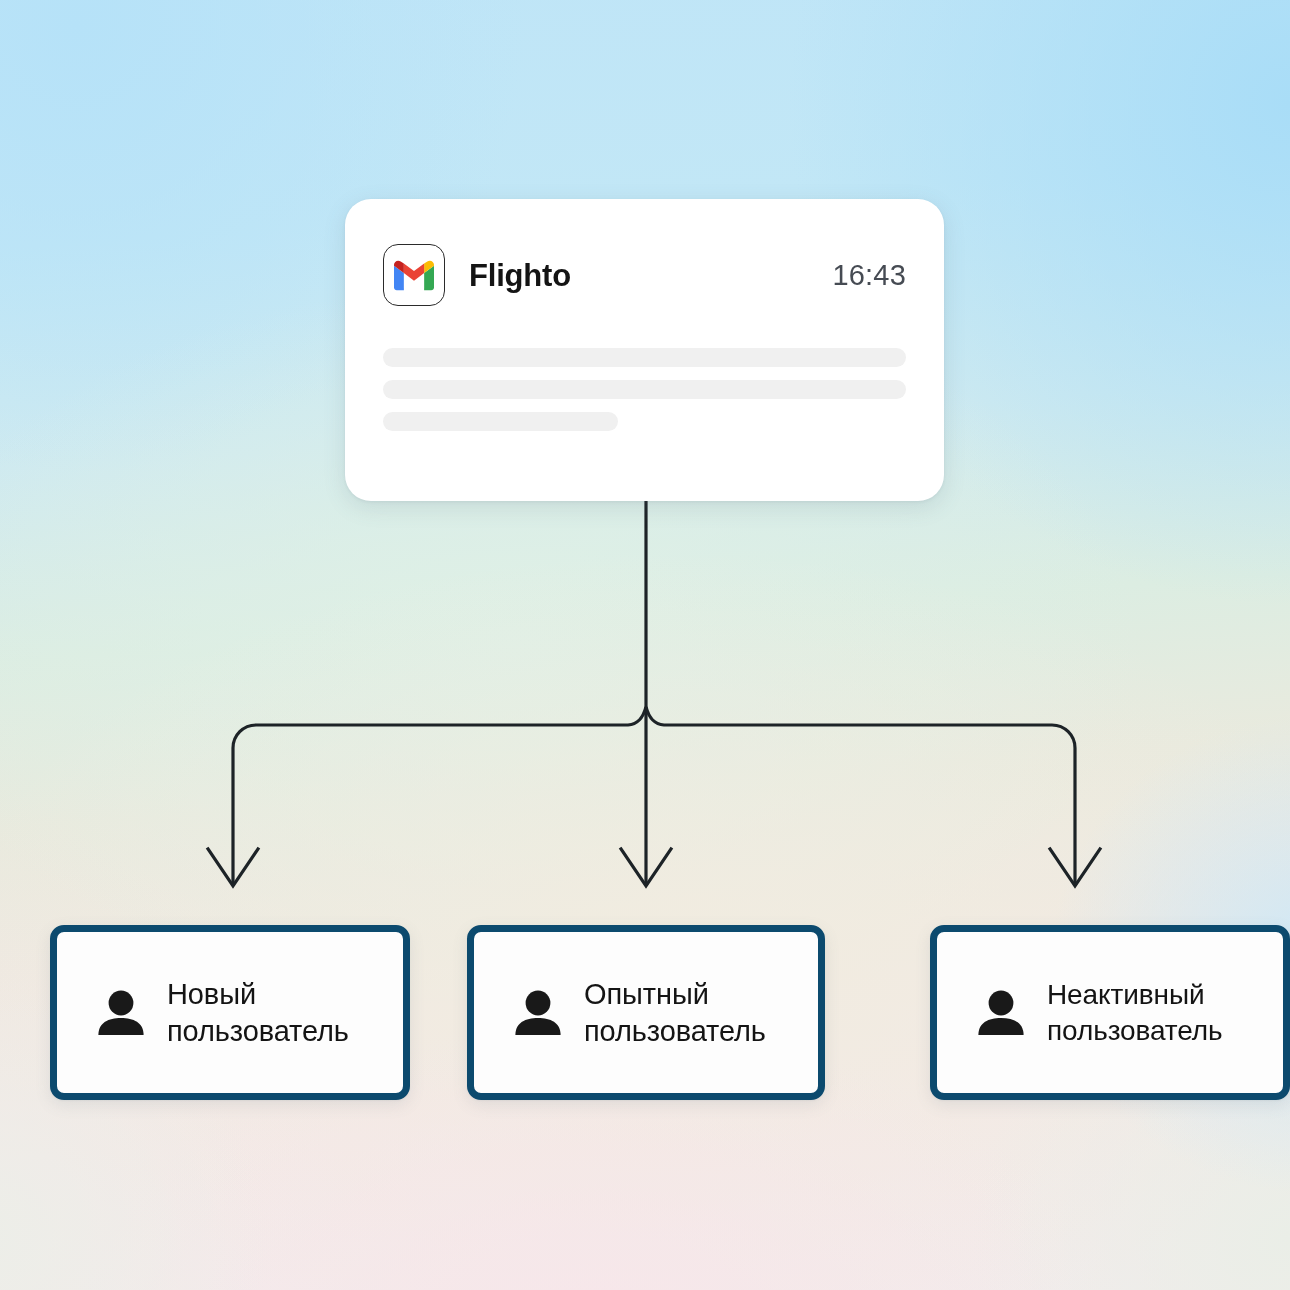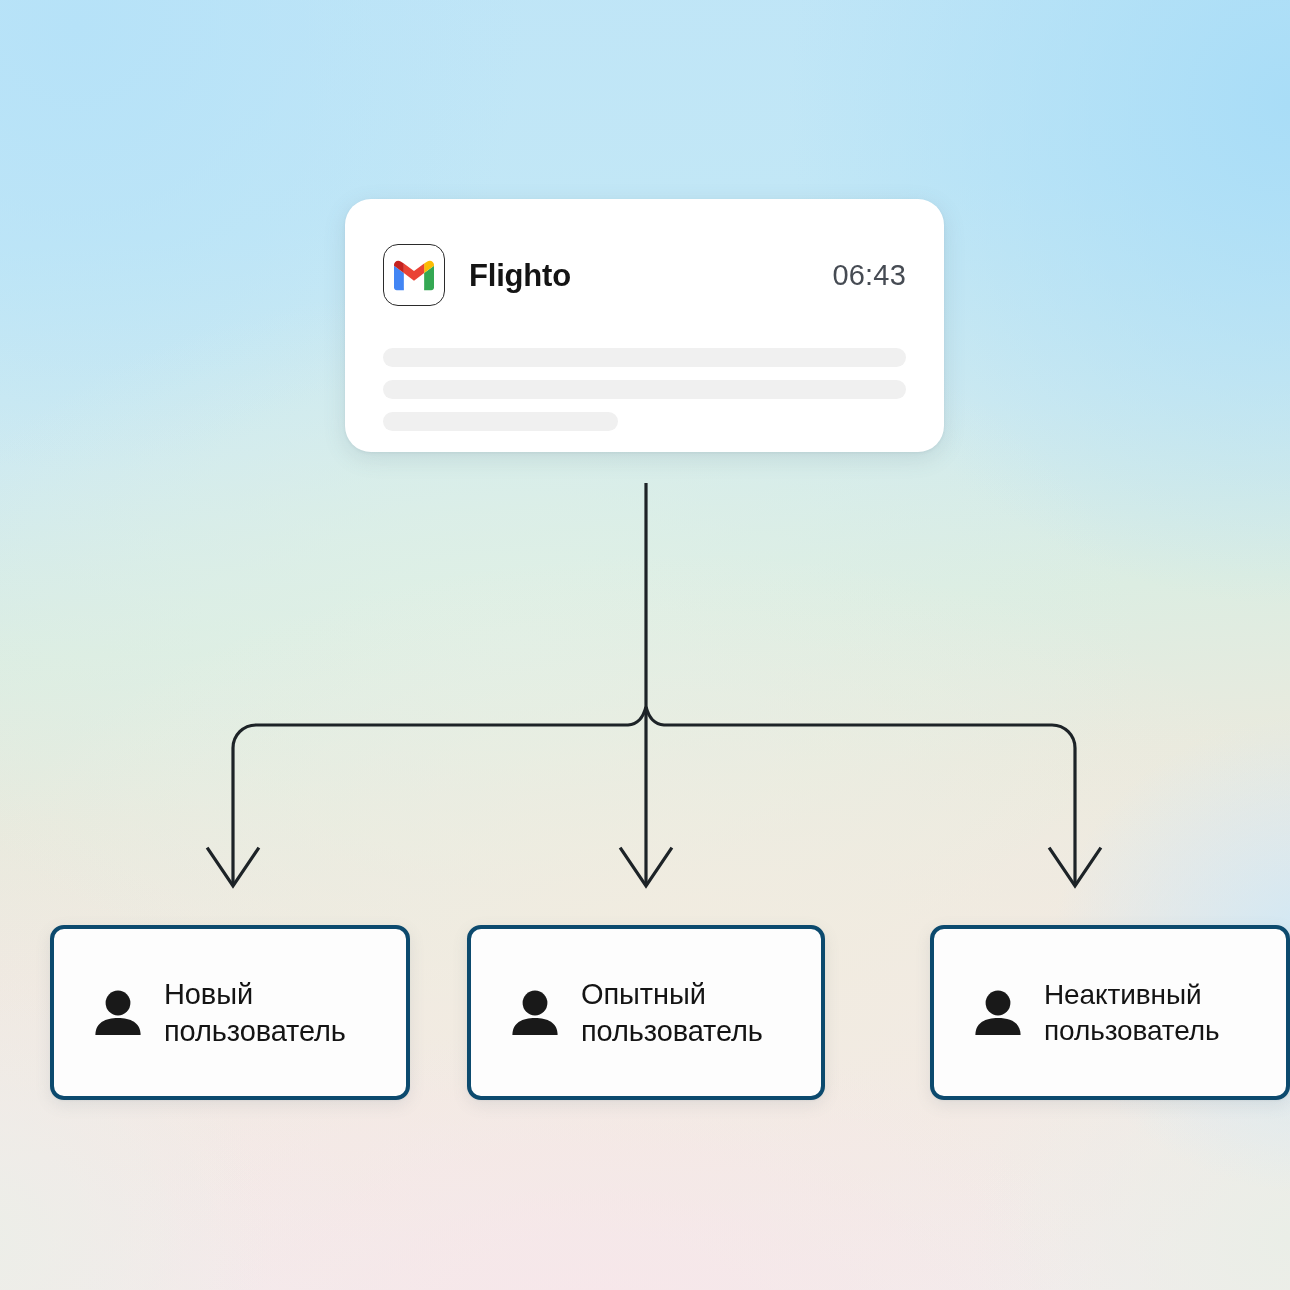--- a/index.html
+++ b/index.html
@@ -72,21 +72,21 @@
     height: 1290px;
     pointer-events: none;
   }
 
   
   .notif-card {
     position: absolute;
     left: 345px;
     top: 199px;
     width: 599px;
-    height: 253px;
+    height: 302px;
     background: #ffffff;
     border-radius: 26px;
     box-shadow: 0 6px 22px rgba(90,110,125,0.16), 0 1px 3px rgba(90,110,125,0.10);
     box-sizing: border-box;
   }
   .notif-head {
     position: absolute;
     left: 38px;
     top: 44px;
     right: 38px;
@@ -136,21 +136,21 @@
   .sk.w-full  { width: 100%; }
   .sk.w-short { width: 45%; }
 
   
   .persona {
     position: absolute;
     top: 925px;
     height: 175px;
     background: #fdfdfd;
     border-radius: 14px;
-    border: 4px solid #0c4a6e;
+    border: 7px solid #0c4a6e;
     box-shadow: 0 5px 16px rgba(90,110,125,0.12), 0 1px 2px rgba(90,110,125,0.07);
     display: flex;
     align-items: center;
     box-sizing: border-box;
   }
   .persona.p1 { left: 50px;  width: 360px; }
   .persona.p2 { left: 467px; width: 358px; align-items: center; }
   .persona.p3 { left: 930px; width: 360px; }
 
   .persona-icon {
@@ -218,21 +218,21 @@
         <svg width="40" height="31" viewBox="0 0 52 40">
           <path d="M3.6,39.3 L12.8,39.3 L12.8,16.9 L0,7.3 L0,35.7 C0,37.7 1.6,39.3 3.6,39.3 Z" fill="#4285f4"></path>
           <path d="M39.2,39.3 L48.4,39.3 C50.4,39.3 52,37.7 52,35.7 L52,7.3 L39.2,16.9 Z" fill="#34a853"></path>
           <path d="M39.2,4.3 L39.2,16.9 L52,7.3 L52,6.1 C52,1.6 46.9,-0.9 43.3,1.8 Z" fill="#fbbc05"></path>
           <path d="M12.8,16.9 L12.8,4.3 L26,14.2 L39.2,4.3 L39.2,16.9 L26,26.8 Z" fill="#ea4335"></path>
           <path d="M0,6.1 L0,7.3 L12.8,16.9 L12.8,4.3 L8.7,1.8 C5.1,-0.9 0,1.6 0,6.1 Z" fill="#c5221f"></path>
         </svg>
       </div>
 
       <div class="app-name">Flighto</div>
-      <div class="notif-time">06:43</div>
+      <div class="notif-time">16:43</div>
     </div>
 
     <div class="skeletons">
       <div class="sk w-full"></div>
       <div class="sk w-full"></div>
       <div class="sk w-short"></div>
     </div>
   </div>
 
   <div class="persona p1">

